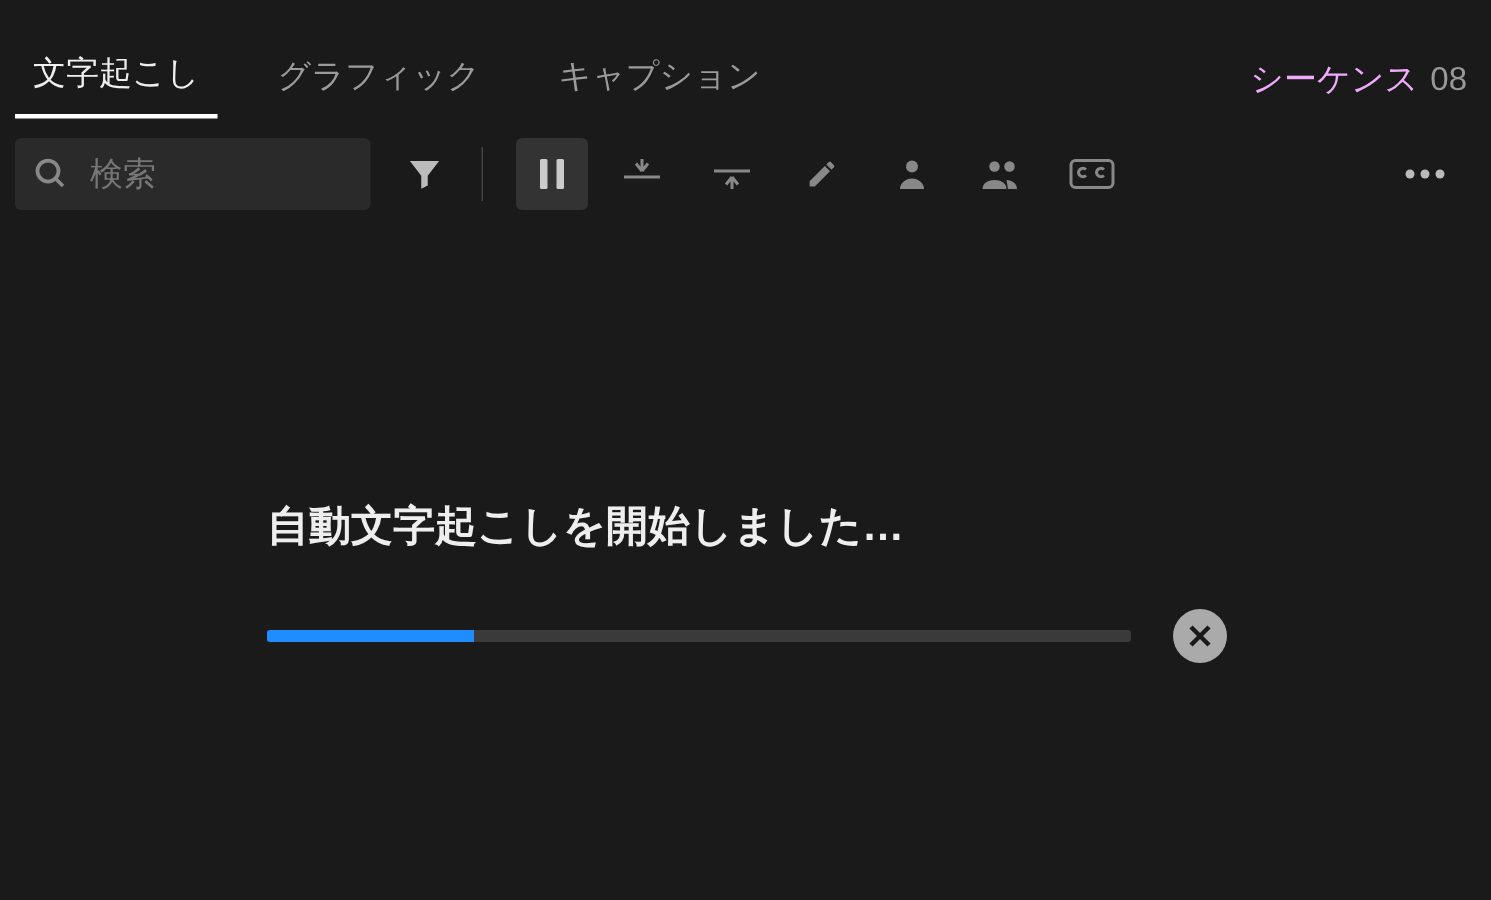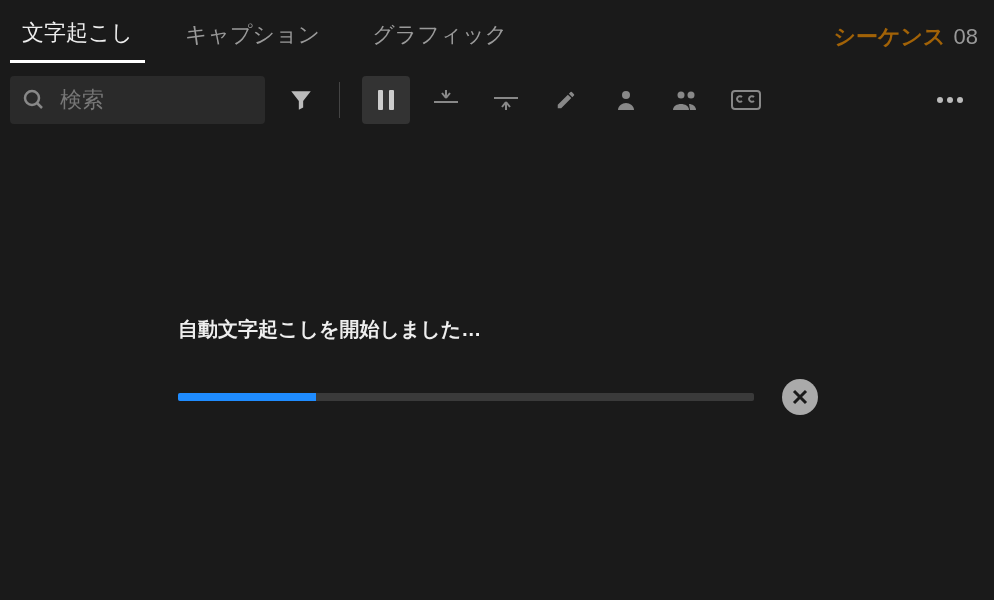--- a/index.html
+++ b/index.html
@@ -9,57 +9,57 @@
       background: #1a1a1a;
       font-family: -apple-system, BlinkMacSystemFont, "Segoe UI", "Hiragino Sans", "Yu Gothic", sans-serif;
       overflow: hidden;
       color: #ccc;
     }
     .tabs {
       display: flex;
       align-items: center;
       padding: 10px 10px 0 10px;
       border-bottom: 1px solid transparent;
+      margin-top: 16px;
     }
     .tab {
       padding: 8px 12px 12px 12px;
       font-size: 22px;
       color: #9a9a9a;
       cursor: pointer;
       margin-right: 28px;
     }
     .tab.active {
       color: #eee;
       border-bottom: 3px solid #fff;
     }
     .spacer { flex: 1; }
     .seq-label {
-      color: #a16207;
+      color: #f0abfc;
       font-size: 22px;
       padding-right: 8px;
-      font-weight: bold;
     }
     .seq-num {
       color: #999;
       font-size: 22px;
       padding-right: 6px;
     }
     .toolbar {
       display: flex;
       align-items: center;
       padding: 12px 10px;
       gap: 4px;
     }
     .search-wrap {
       display: flex;
       align-items: center;
       background: #2a2a2a;
       border-radius: 4px;
       height: 48px;
-      width: 255px;
+      width: 237px;
       padding: 0 12px;
     }
     .search-wrap svg { flex-shrink: 0; }
     .search-input {
       background: transparent;
       border: none;
       outline: none;
       color: #999;
       font-size: 22px;
       margin-left: 14px;
@@ -100,21 +100,21 @@
       height: calc(100% - 130px);
     }
     .progress-panel {
       position: absolute;
       left: 178px;
       top: 180px;
       width: 640px;
     }
     .progress-title {
       color: #eee;
-      font-size: 20px;
+      font-size: 28px;
       font-weight: 600;
       margin-bottom: 36px;
     }
     .progress-status {
       color: #b5b5b5;
       font-size: 20px;
       margin-bottom: 22px;
     }
     .progress-row {
       display: flex;
@@ -142,22 +142,22 @@
       align-items: center;
       justify-content: center;
       cursor: pointer;
     }
   </style>
 </head>
 <body>
 
 <div class="tabs">
   <div class="tab active">文字起こし</div>
+  <div class="tab">グラフィック</div>
   <div class="tab">キャプション</div>
-  <div class="tab">グラフィック</div>
   <div class="spacer"></div>
   <span class="seq-label">シーケンス</span>
   <span class="seq-num">08</span>
 </div>
 
 <div class="toolbar">
   <div class="search-wrap">
     <svg width="24" height="24" viewBox="0 0 24 24" fill="none" stroke="#888" stroke-width="2.5">
         <circle cx="10" cy="10" r="7"></circle>
         <line x1="20" y1="20" x2="15" y2="15"></line>

